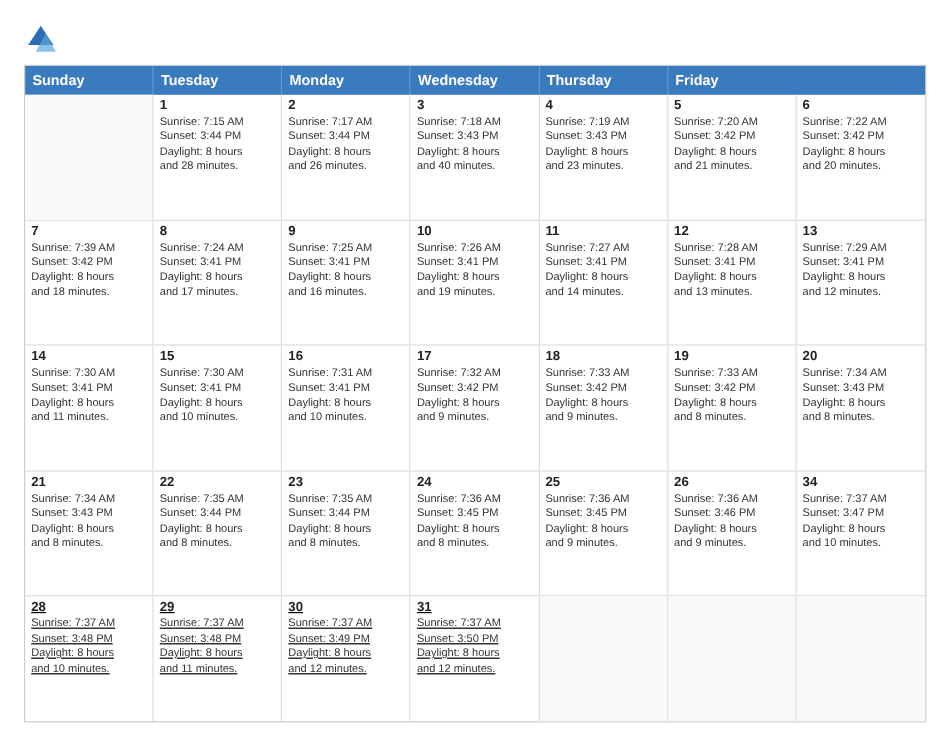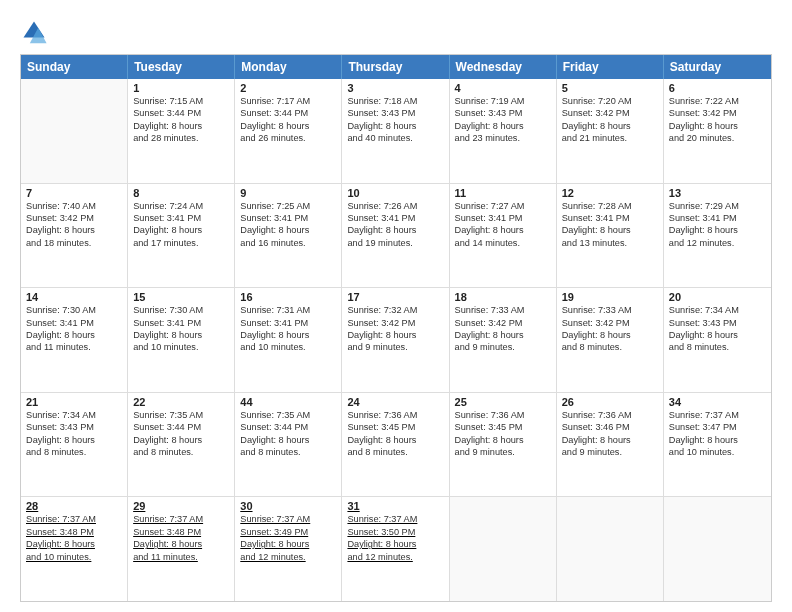--- a/index.html
+++ b/index.html
@@ -131,24 +131,23 @@
       <h1></h1>
       <h2></h2>
     </div>
   </div>
 
   <div class="calendar">
     <div class="cal-header" id="cal-header">
         <div class="cal-header-cell">Sunday</div>
         <div class="cal-header-cell">Tuesday</div>
         <div class="cal-header-cell">Monday</div>
+        <div class="cal-header-cell">Wednesday</div>
         <div class="cal-header-cell">Thursday</div>
-        <div class="cal-header-cell">Wednesday</div>
         <div class="cal-header-cell">Friday</div>
-        <div class="cal-header-cell">Saturday</div>
       </div>
     <div class="cal-body" id="cal-body">
         <div class="cal-row">
           <div class="cal-cell empty"></div>
           <div class="cal-cell">
             <span class="day-num">1</span>
             <span class="cell-line">Sunrise: 7:15 AM</span>
             <span class="cell-line">Sunset: 3:44 PM</span>
             <span class="cell-line">Daylight: 8 hours</span>
             <span class="cell-line">and 28 minutes.</span>
@@ -185,21 +184,21 @@
             <span class="day-num">6</span>
             <span class="cell-line">Sunrise: 7:22 AM</span>
             <span class="cell-line">Sunset: 3:42 PM</span>
             <span class="cell-line">Daylight: 8 hours</span>
             <span class="cell-line">and 20 minutes.</span>
           </div>
         </div>
         <div class="cal-row">
           <div class="cal-cell">
             <span class="day-num">7</span>
-            <span class="cell-line">Sunrise: 7:40 AM</span>
+            <span class="cell-line">Sunrise: 7:39 AM</span>
             <span class="cell-line">Sunset: 3:42 PM</span>
             <span class="cell-line">Daylight: 8 hours</span>
             <span class="cell-line">and 18 minutes.</span>
           </div>
           <div class="cal-cell">
             <span class="day-num">8</span>
             <span class="cell-line">Sunrise: 7:24 AM</span>
             <span class="cell-line">Sunset: 3:41 PM</span>
             <span class="cell-line">Daylight: 8 hours</span>
             <span class="cell-line">and 17 minutes.</span>
@@ -300,21 +299,21 @@
             <span class="cell-line">and 8 minutes.</span>
           </div>
           <div class="cal-cell">
             <span class="day-num">22</span>
             <span class="cell-line">Sunrise: 7:35 AM</span>
             <span class="cell-line">Sunset: 3:44 PM</span>
             <span class="cell-line">Daylight: 8 hours</span>
             <span class="cell-line">and 8 minutes.</span>
           </div>
           <div class="cal-cell">
-            <span class="day-num">44</span>
+            <span class="day-num">23</span>
             <span class="cell-line">Sunrise: 7:35 AM</span>
             <span class="cell-line">Sunset: 3:44 PM</span>
             <span class="cell-line">Daylight: 8 hours</span>
             <span class="cell-line">and 8 minutes.</span>
           </div>
           <div class="cal-cell">
             <span class="day-num">24</span>
             <span class="cell-line">Sunrise: 7:36 AM</span>
             <span class="cell-line">Sunset: 3:45 PM</span>
             <span class="cell-line">Daylight: 8 hours</span>

